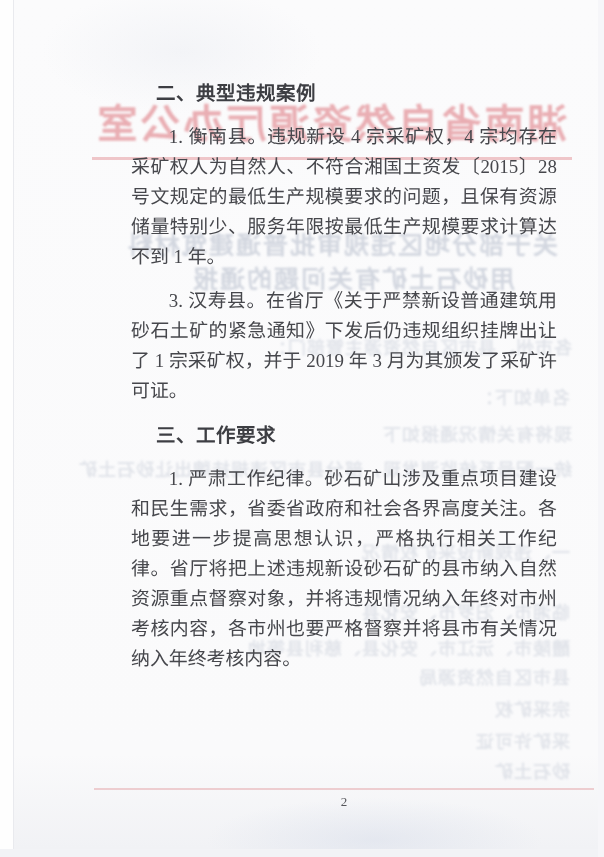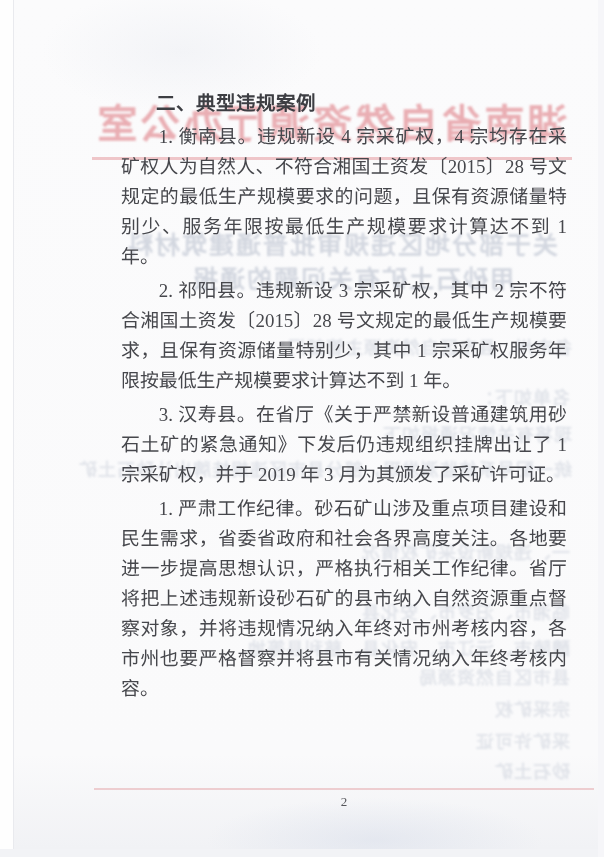--- a/index.html
+++ b/index.html
@@ -41,25 +41,25 @@
   .bleed-small{
     font-size:18px;color:#b2bac9;opacity:.34;filter:blur(1.3px);letter-spacing:1px;
   }
   .bottom-rule{
     position:absolute;top:788px;left:94px;width:500px;height:2px;
     background:#ecc6c9;opacity:.85;filter:blur(.4px);
   }
 
   
   .content{
-    position:absolute;left:117px;top:88px;width:454px;
+    position:absolute;left:117px;top:78px;width:454px;
     font-size:18.9px;line-height:30px;color:#46474c;
     text-align:justify;
   }
-  .content p{margin:4px;text-indent:2em;}
+  .content p{margin:14px;text-indent:2em;}
   .content h2{
     margin:0;font-size:19.5px;line-height:30px;font-weight:bold;
     color:#3d3e43;text-indent:2em;
     font-family:"Liberation Sans", sans-serif;letter-spacing:.5px;
   }
   .page-number{
     position:absolute;left:117px;top:794px;width:454px;
     text-align:center;font-size:13px;color:#54555a;
   }
 </style>
@@ -83,22 +83,22 @@
   <div class="bleed bleed-small mirror" style="top:598px;left:340px;width:230px;">临湘市、汨罗市、安化县</div>
   <div class="bleed bleed-small mirror" style="top:634px;left:120px;width:450px;">醴陵市、沅江市、安化县、慈利县等地</div>
   <div class="bleed bleed-small mirror" style="top:663px;left:400px;width:170px;">县市区自然资源局</div>
   <div class="bleed bleed-small mirror" style="top:695px;left:470px;width:100px;">宗采矿权</div>
   <div class="bleed bleed-small mirror" style="top:727px;left:440px;width:130px;">采矿许可证</div>
   <div class="bleed bleed-small mirror" style="top:757px;left:460px;width:110px;">砂石土矿</div>
 
   <div class="content">
     <h2>二、典型违规案例</h2>
     <p>1. 衡南县。违规新设 4 宗采矿权，4 宗均存在采矿权人为自然人、不符合湘国土资发〔2015〕28 号文规定的最低生产规模要求的问题，且保有资源储量特别少、服务年限按最低生产规模要求计算达不到 1 年。</p>
-    <p>2. 祁阳县。违规新设 3 宗采矿权，其中 2 宗不符合湘国土资发〔2015〕28 号文规定的最低生产规模要求，且保有资源储量特别少，其中 1 宗采矿权服务年限按最低生产规模要求计算达不到 1 年。</p>
     <p>3. 汉寿县。在省厅《关于严禁新设普通建筑用砂石土矿的紧急通知》下发后仍违规组织挂牌出让了 1 宗采矿权，并于 2019 年 3 月为其颁发了采矿许可证。</p>
+    <h2>三、工作要求</h2>
     <p>1. 严肃工作纪律。砂石矿山涉及重点项目建设和民生需求，省委省政府和社会各界高度关注。各地要进一步提高思想认识，严格执行相关工作纪律。省厅将把上述违规新设砂石矿的县市纳入自然资源重点督察对象，并将违规情况纳入年终对市州考核内容，各市州也要严格督察并将县市有关情况纳入年终考核内容。</p>
   </div>
 
   <div class="bottom-rule"></div>
   <div class="page-number">2</div>
 
   <div class="edge-left"></div>
   <div class="edge-bottom"></div>
   <div class="edge-right"></div>
 </div>

